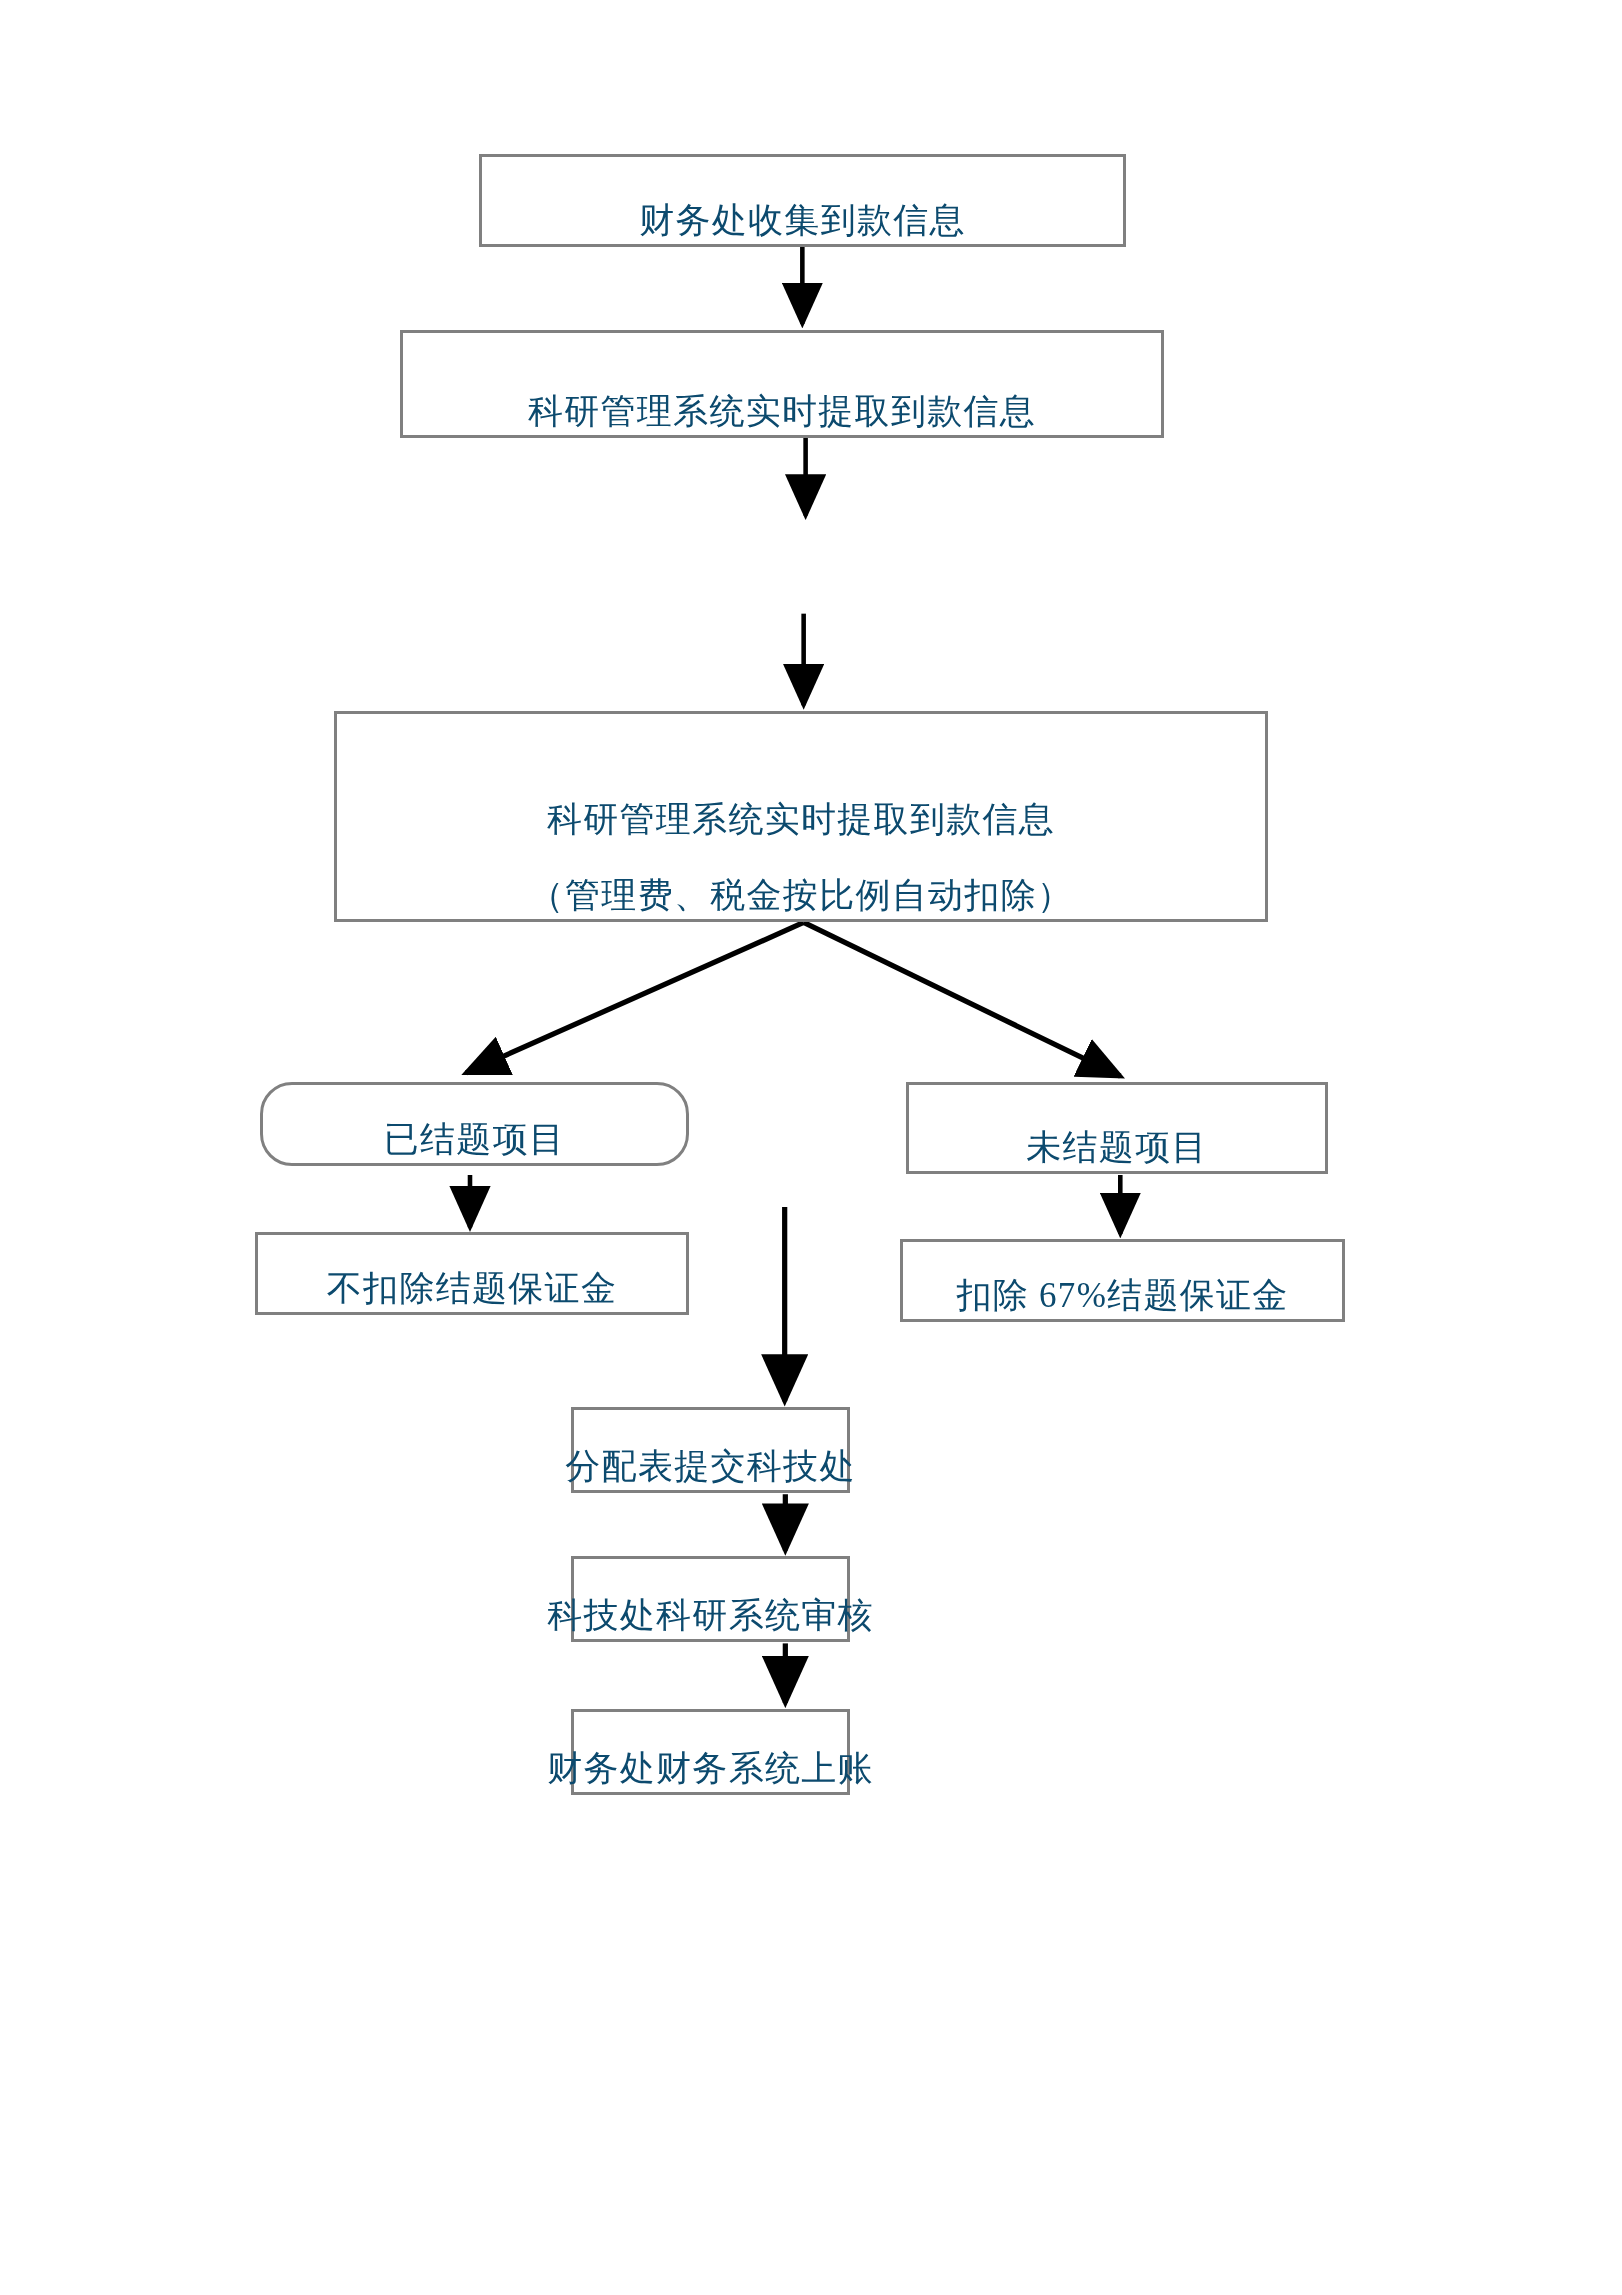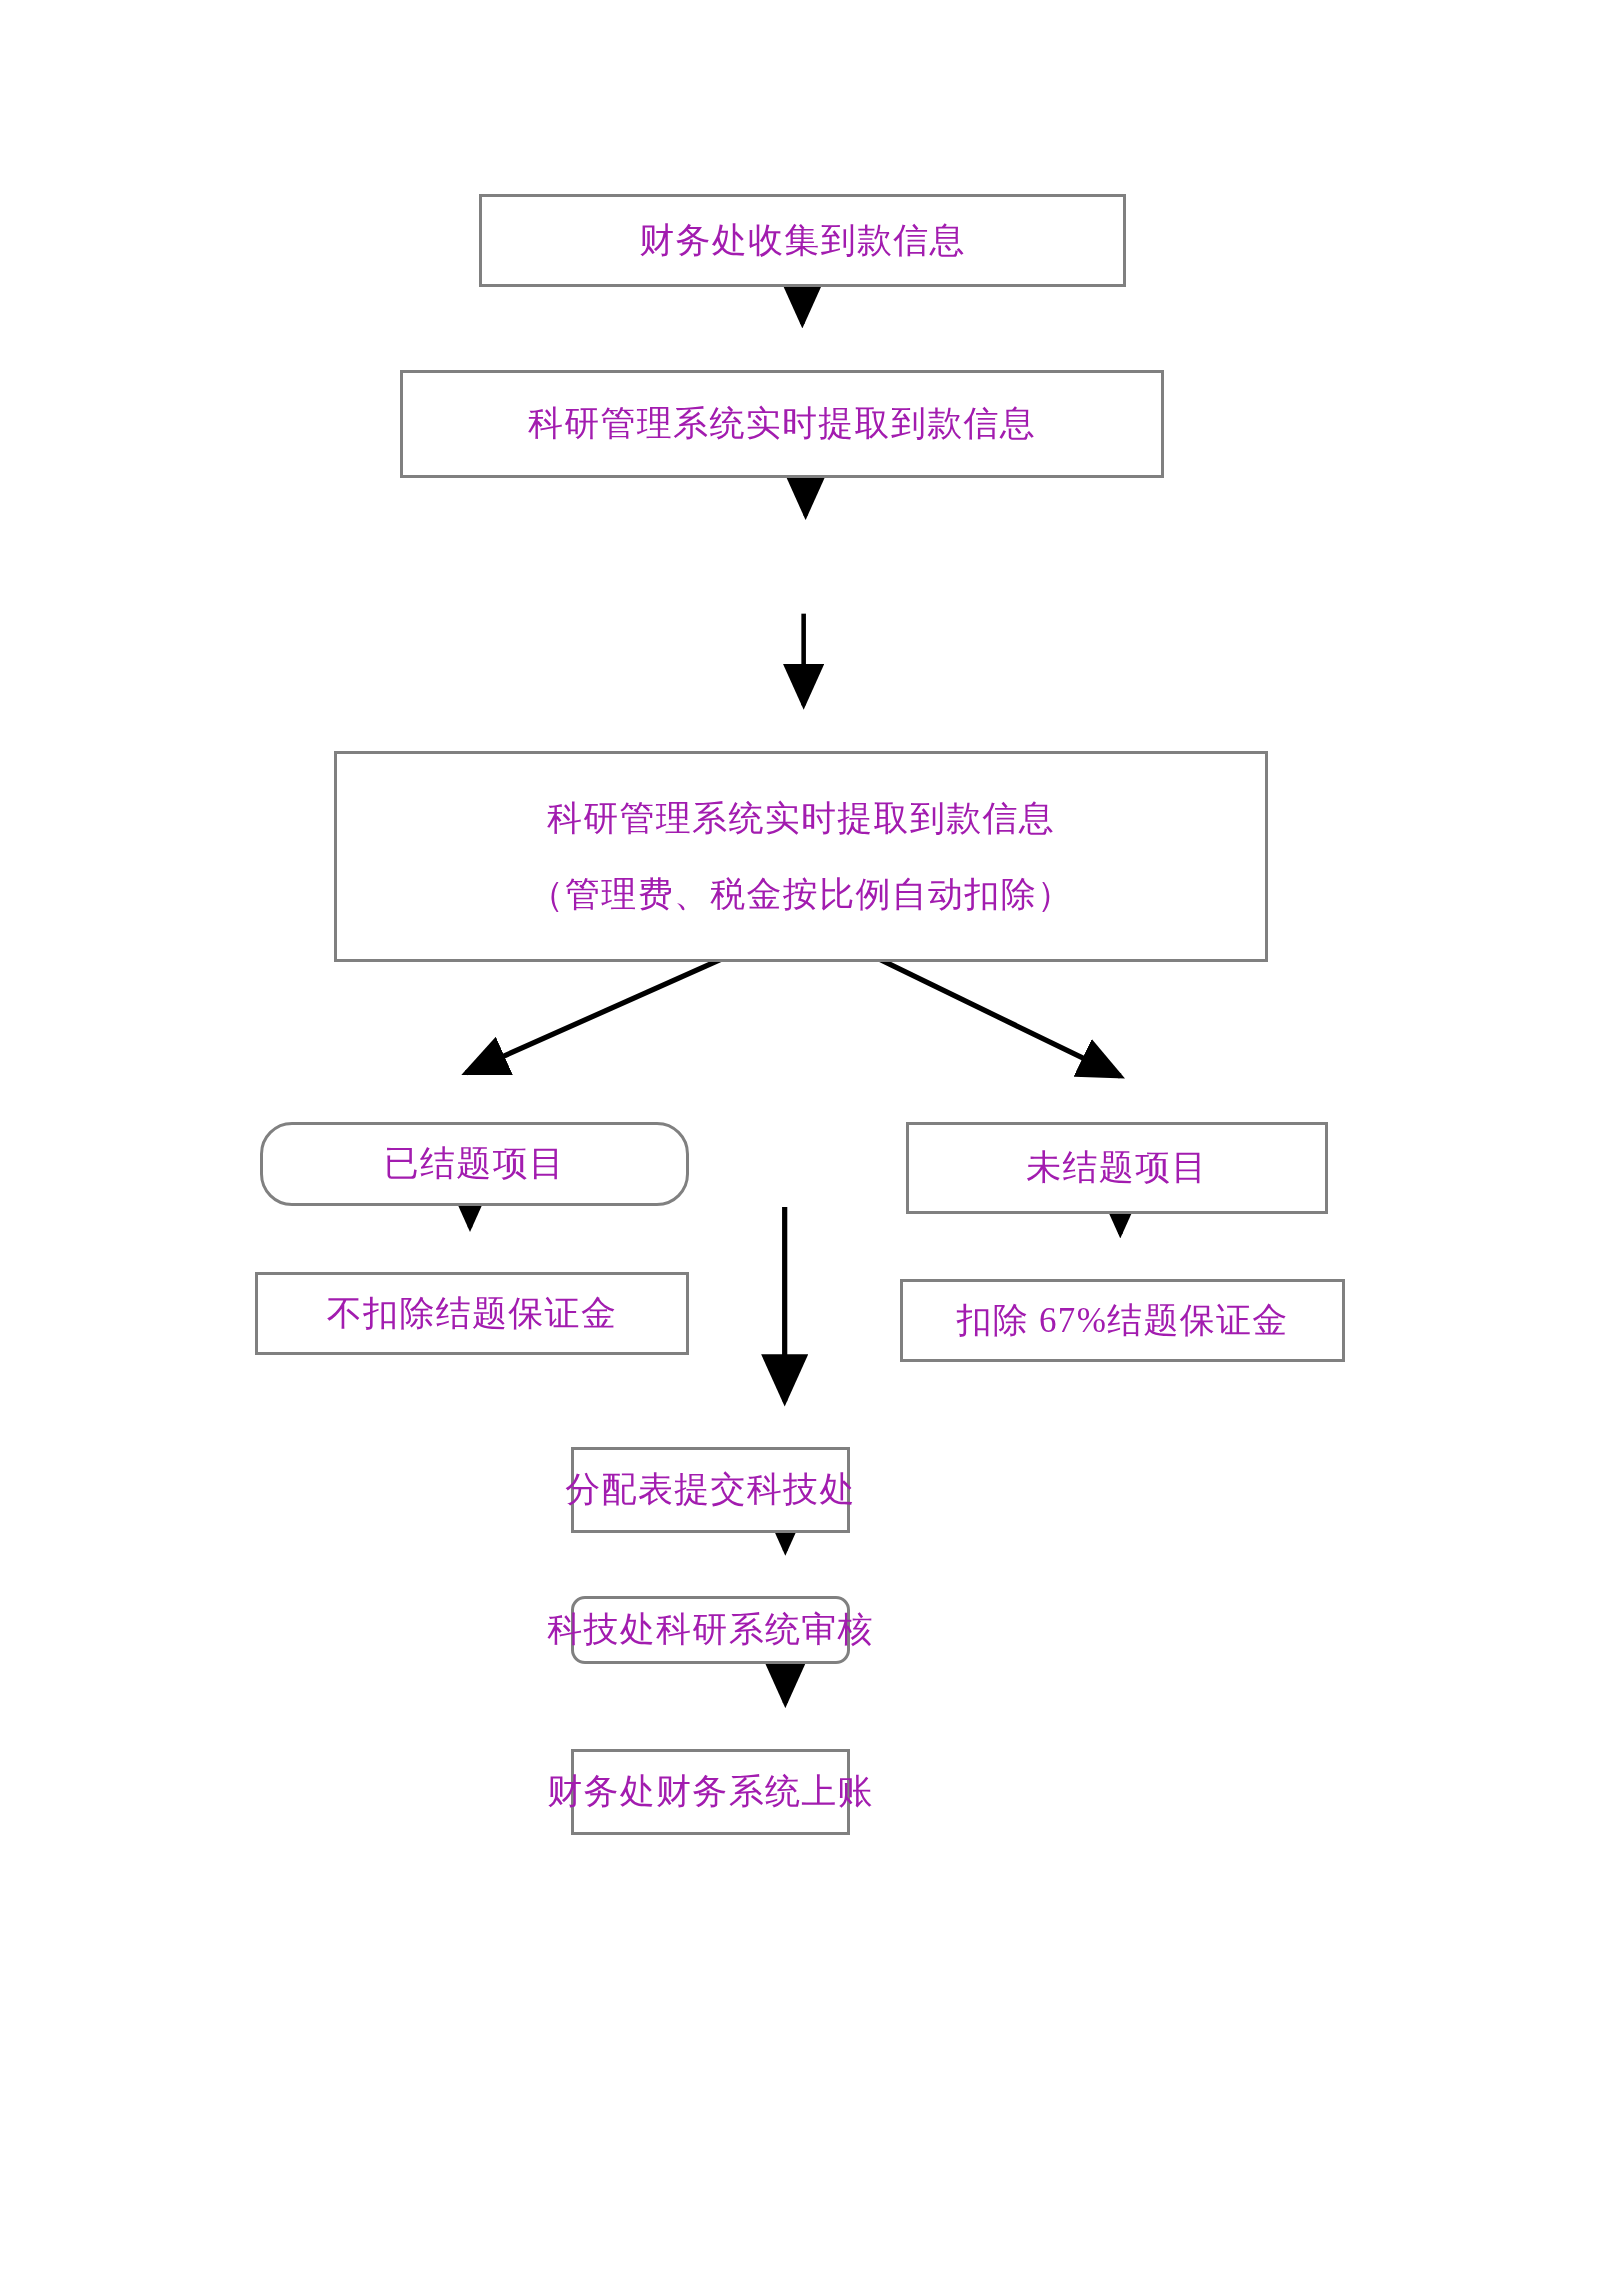--- a/index.html
+++ b/index.html
@@ -26,49 +26,48 @@
     height: 2295px;
   }
   .node {
     position: absolute;
     box-sizing: border-box;
     border: 3.3px solid #808080;
     background: #ffffff;
     display: flex;
     flex-direction: column;
     align-items: center;
-    justify-content: center;
+    justify-content: flex-end;
     text-align: center;
-    color: #a21caf;
+    color: #0c4a6e;
     font-family: "Liberation Serif", "DejaVu Serif", serif;
     font-size: 35px;
     line-height: 1.35;
     letter-spacing: 1.3px;
     white-space: nowrap;
     z-index: 2;
-    margin-top: 40px;
   }
   .node .line {
     display: block;
   }
   .node .line + .line {
     margin-top: 29px;
   }
 
   
   #node-collect        { left: 479px;  top: 154px;  width: 647px;  height: 93px; }
   #node-extract        { left: 400px;  top: 330px;  width: 764px; height: 108px; }
   #node-claim          { left: 427px;  top: 522px;  width: 761px; height: 92px; }
   #node-fill-form      { left: 334px;  top: 711px; width: 934px; height: 211px; }
   #node-closed         { left: 260px;  top: 1082px; width: 429px;  height: 84px; border-radius: 32px; }
   #node-open           { left: 906px; top: 1082px; width: 422px;  height: 92px; }
   #node-no-deduct      { left: 255px;  top: 1232px; width: 434px;  height: 83px; }
   #node-deduct-10      { left: 900px; top: 1239px; width: 445px;  height: 83px; }
   #node-submit         { left: 571px;  top: 1407px; width: 279px;  height: 86px; }
-  #node-review         { left: 571px;  top: 1556px; width: 279px;  height: 68px; border-radius: 14px; }
+  #node-review         { left: 571px;  top: 1556px; width: 279px;  height: 86px; }
   #node-post           { left: 571px;  top: 1709px; width: 279px;  height: 86px; }
 </style>
 </head>
 <body>
 
 <div id="page">
 
   <svg id="flow-svg" viewBox="0 0 2480 3508">
     <defs>
       <marker id="arrowhead" markerWidth="10" markerHeight="9" refX="9" refY="4.5" orient="auto" markerUnits="strokeWidth">

